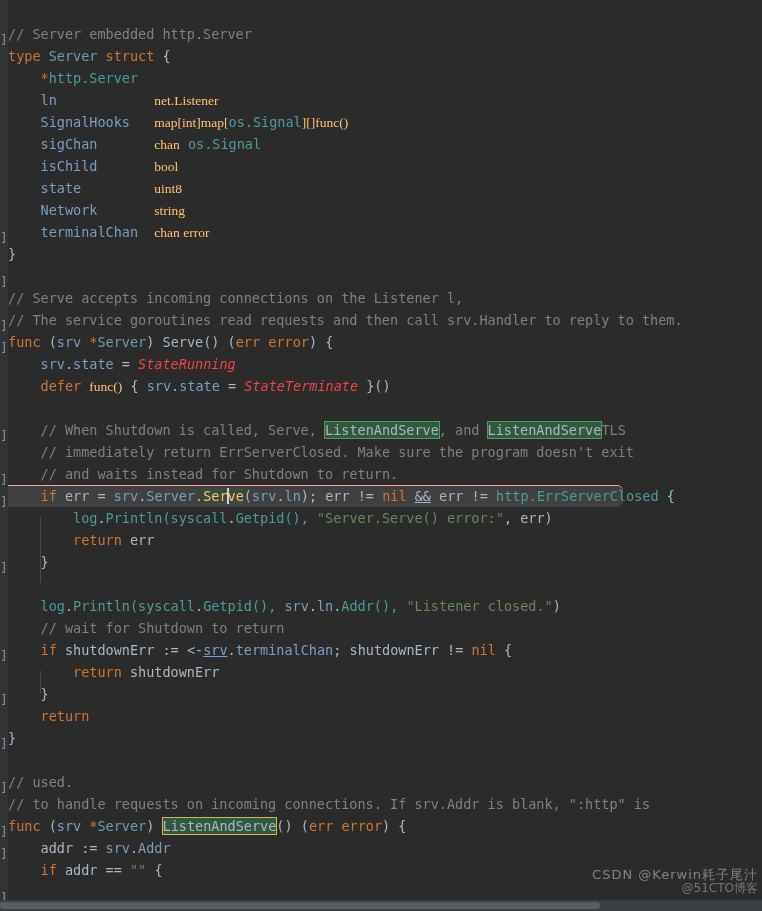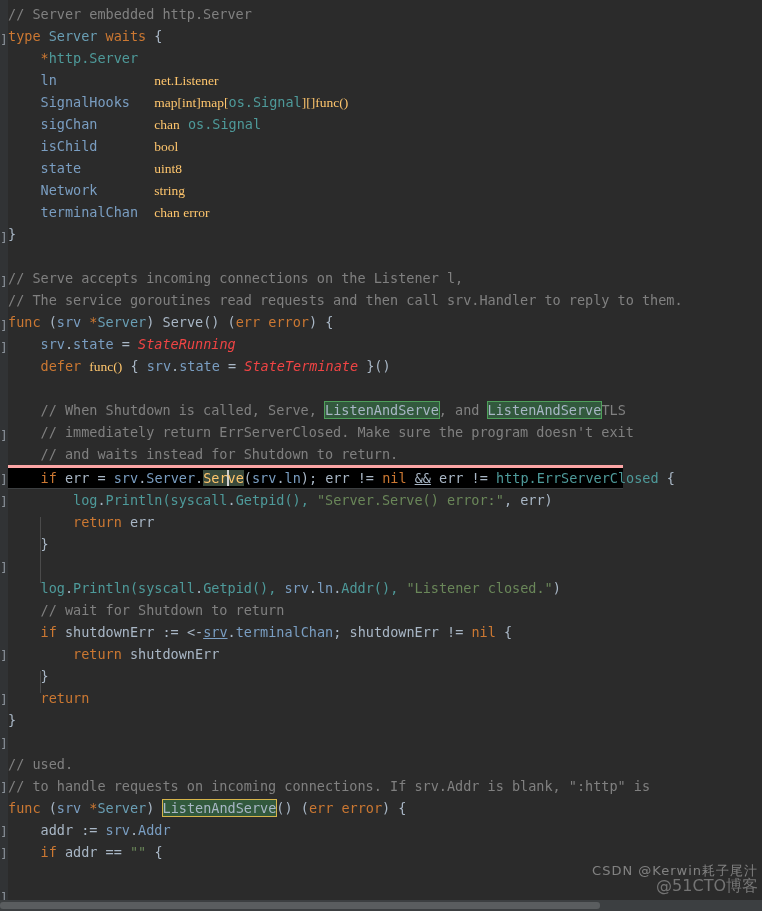--- a/index.html
+++ b/index.html
@@ -40,41 +40,42 @@
     font-size: 13px;
     line-height: 22px;
     text-align: left;
     font-family: "DejaVu Sans Mono", "Liberation Mono", monospace;
   }
 
   #code {
     position: absolute;
     left: 0; top: 0;
     width: 623px;
-    padding-top: 3px;
+    padding-top: 23px;
     box-sizing: border-box;
     z-index: 2;
   }
 
   .line {
     position: relative;
     height: 22px;
     line-height: 22px;
     font-size: 13.5px;
     white-space: pre;
     padding-left: 8px;
     color: #a9b7c6;
     letter-spacing: 0px;
   }
   .line.current {
-    background: #000000;
-    border-top: 3px solid #fca5a5;
+    background: #404040;
+    border-top: 1px solid #fca5a5;
     border-bottom: 1px solid #3c3f41;
     height: 20px;
     line-height: 20px;
+    border-radius: 6px;
   }
 
   
   .c  { color: #808080; }              
   .k  { color: #cc7832; }              
   .t  { color: #a9b7c6; }              
   .fn { color: #ffc66d; font-family: Liberation Serif, serif; }              
   .st { color: #6a8759; }
   .cst{ color: #ef4444; font-style: italic; }
   .typename { color: #6a9fb5; }
@@ -148,39 +149,39 @@
     font-family: "DejaVu Sans", "Liberation Sans", sans-serif;
   }
   #watermark .wm-main {
     font-size: 13px;
     color: #c8c8c8;
     letter-spacing: 1px;
     filter: blur(0.7px);
     white-space: nowrap;
   }
   #watermark .wm-sub {
-    font-size: 16px;
+    font-size: 12px;
     color: #b0b0b0;
     filter: blur(0.3px);
     white-space: nowrap;
     margin-top: -4px;
   }
 </style>
 </head>
 <body>
 
 <div id="editor">
 
   <div id="gutter"></div>
 
   <div id="code">
 
     <div class="line"><span class="c">// Server embedded http.Server</span></div>
 
-    <div class="line"><span class="k">type</span> <span class="typename">Server</span> <span class="k">waits</span> <span class="t">{</span></div>
+    <div class="line"><span class="k">type</span> <span class="typename">Server</span> <span class="k">struct</span> <span class="t">{</span></div>
 
     <div class="line">    <span class="k">*</span><span class="teal">http</span><span class="teal">.</span><span class="teal">Server</span></div>
 
     <div class="line">    <span class="ident-blue">ln</span>            <span class="fn">net.Listener</span></div>
 
     <div class="line">    <span class="ident-blue">SignalHooks</span>   <span class="fn">map</span><span class="fn">[</span><span class="fn">int</span><span class="fn">]</span><span class="fn">map</span><span class="fn">[</span><span class="teal">os.Signal</span><span class="fn">][]</span><span class="fn">func()</span></div>
 
     <div class="line">    <span class="ident-blue">sigChan</span>       <span class="fn">chan</span> <span class="teal">os.Signal</span></div>
 
     <div class="line">    <span class="ident-blue">isChild</span>       <span class="fn">bool</span></div>

